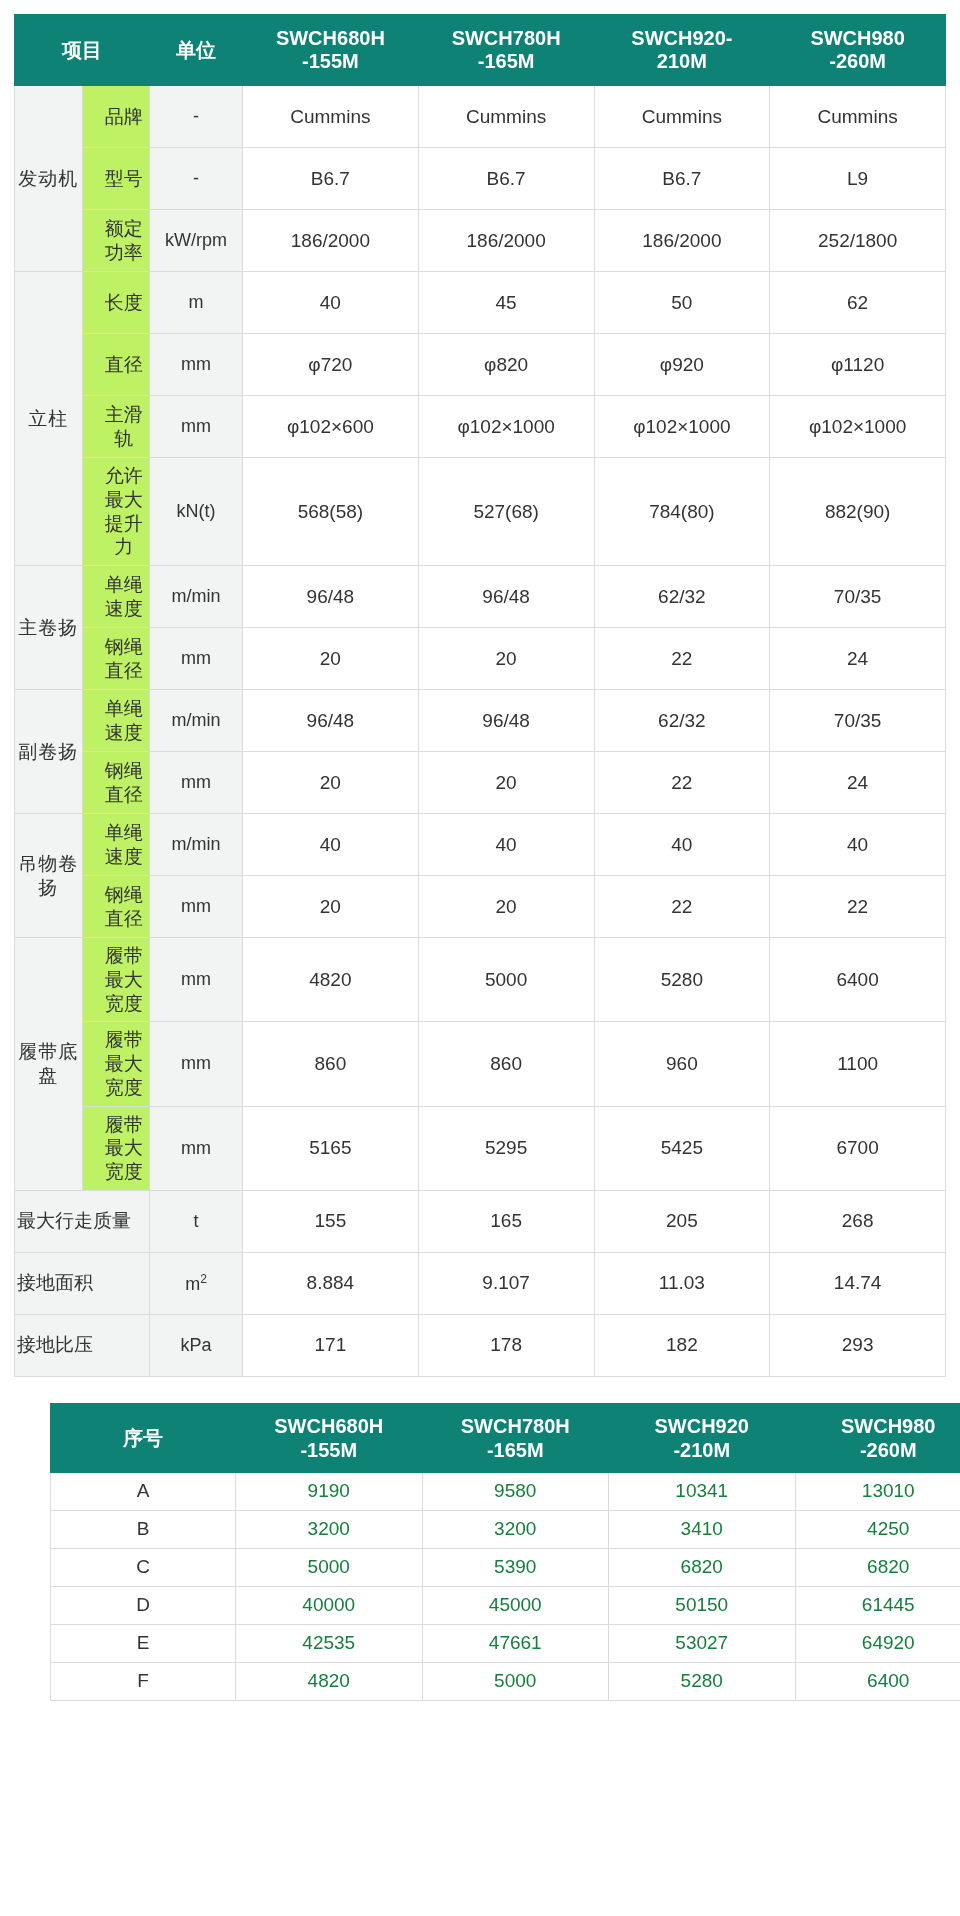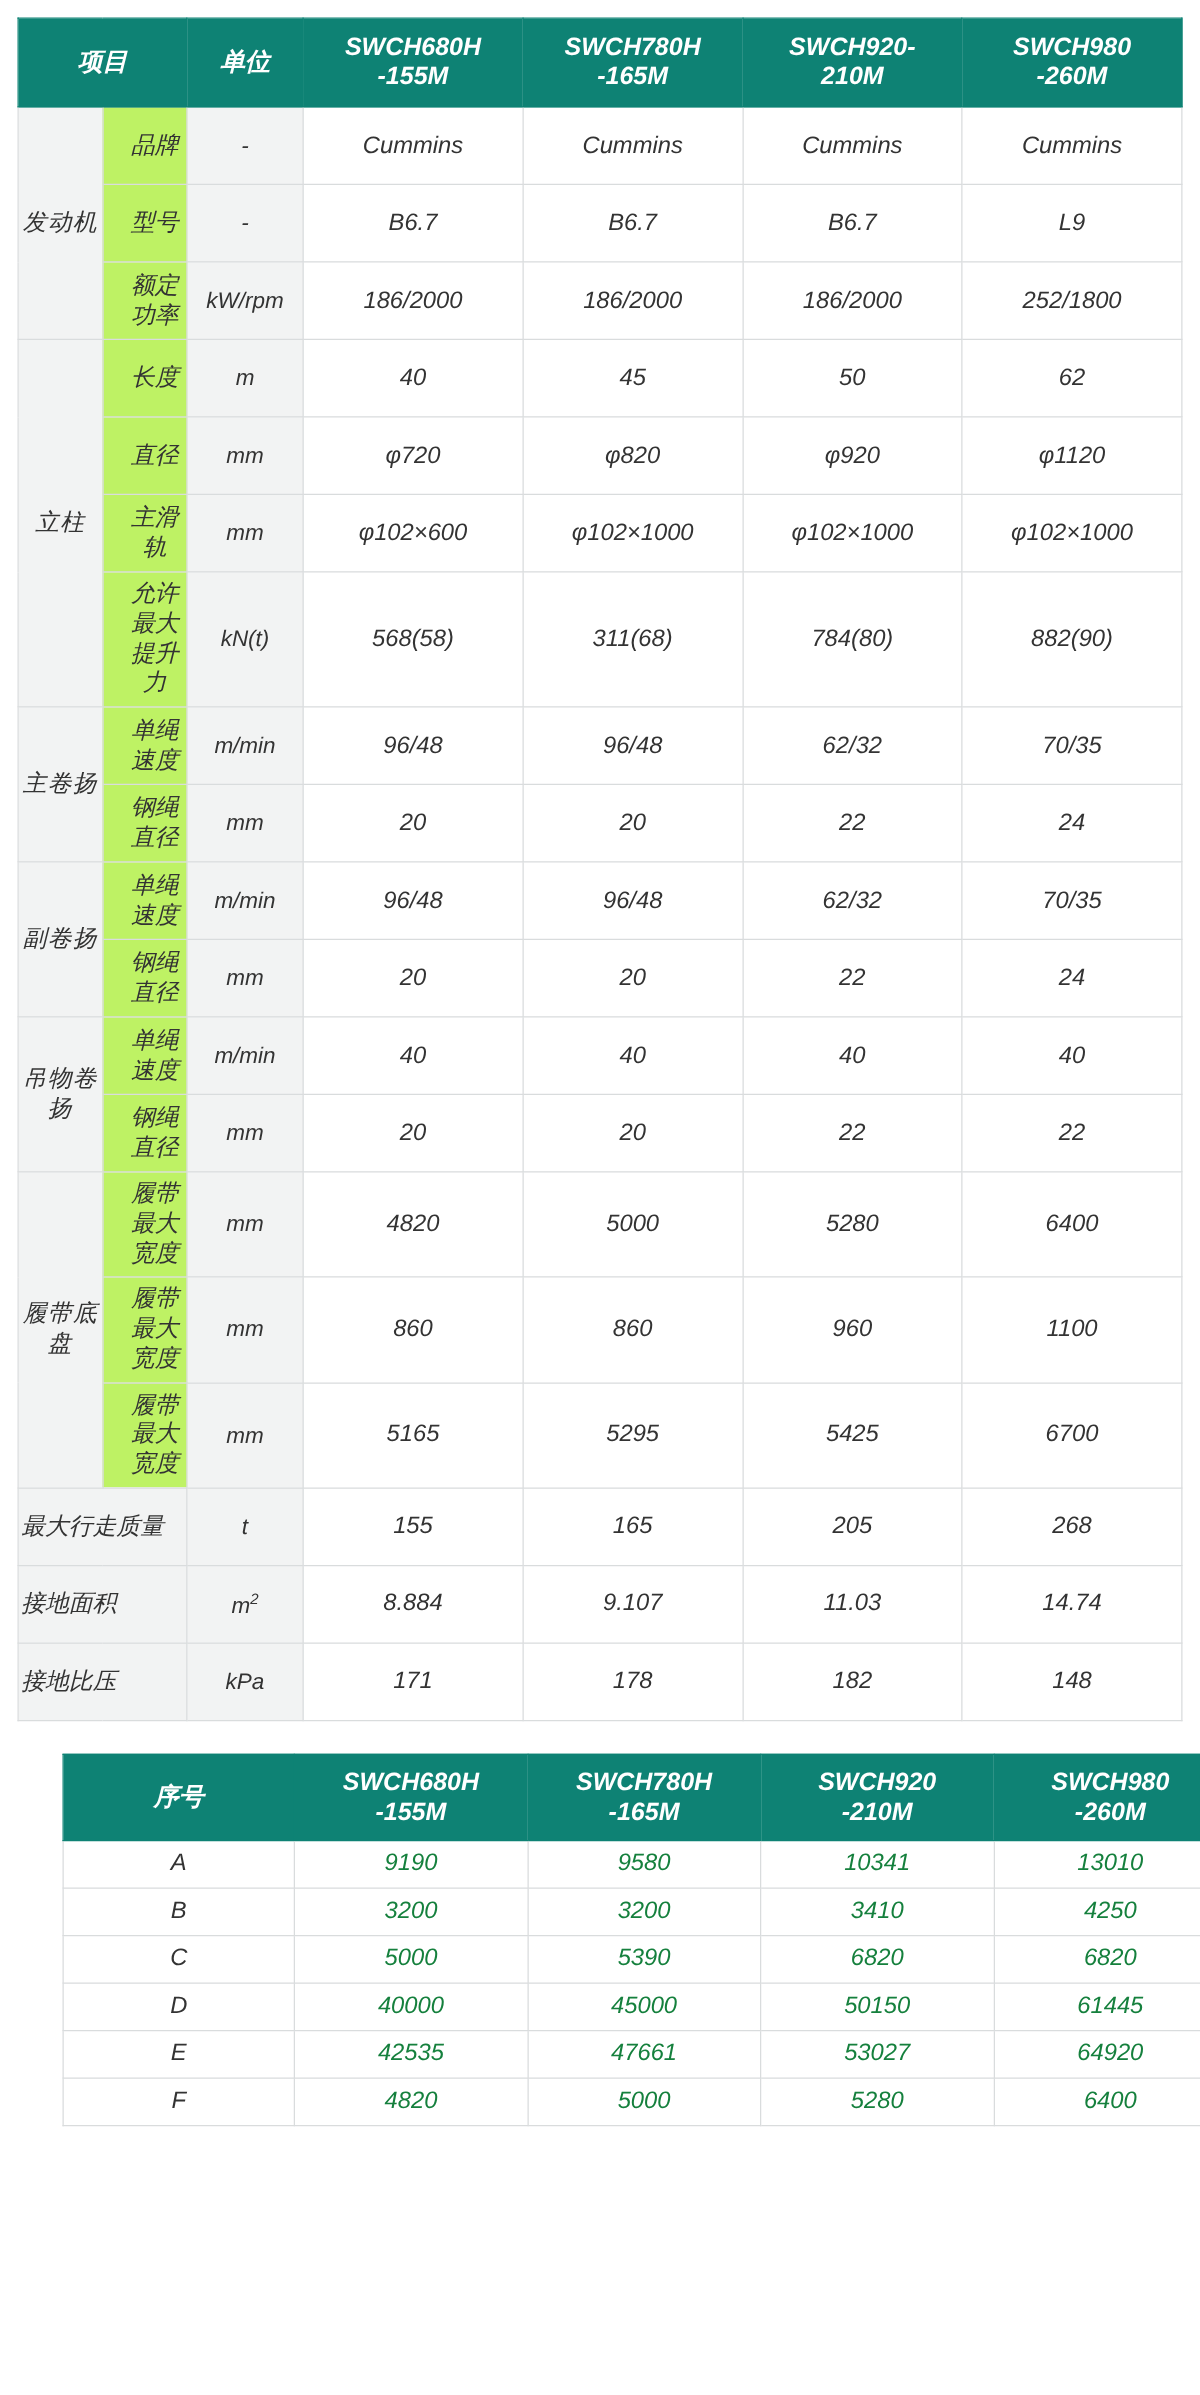--- a/index.html
+++ b/index.html
@@ -16,21 +16,20 @@
   .page {
     width: 960px;
     box-sizing: border-box;
     padding: 14px 14px 20px 14px;
   }
 
   table {
     border-collapse: collapse;
     width: 932px;
     table-layout: fixed;
-    font-style: italic;
   }
 
   
   .spec-table th, .spec-table td {
     border: 1px solid #d9dcdd;
     text-align: center;
     vertical-align: middle;
     font-size: 19px;
     color: #333333;
     padding: 6px 2px;
@@ -182,21 +181,21 @@
         <td class="unit">mm</td>
         <td class="val">φ102×600</td>
         <td class="val">φ102×1000</td>
         <td class="val">φ102×1000</td>
         <td class="val">φ102×1000</td>
       </tr>
       <tr>
         <td class="label">允许最大提升力</td>
         <td class="unit">kN(t)</td>
         <td class="val">568(58)</td>
-        <td class="val">311(68)</td>
+        <td class="val">527(68)</td>
         <td class="val">784(80)</td>
         <td class="val">882(90)</td>
       </tr>
 
       <tr>
         <td class="group" rowspan="2">主卷扬</td>
         <td class="label">单绳速度</td>
         <td class="unit">m/min</td>
         <td class="val">96/48</td>
         <td class="val">96/48</td>
@@ -289,21 +288,21 @@
         <td class="val">9.107</td>
         <td class="val">11.03</td>
         <td class="val">14.74</td>
       </tr>
       <tr>
         <td class="label-wide" colspan="2">接地比压</td>
         <td class="unit">kPa</td>
         <td class="val">171</td>
         <td class="val">178</td>
         <td class="val">182</td>
-        <td class="val">148</td>
+        <td class="val">293</td>
       </tr>
 
     </tbody>
   </table>
 
   <div class="dim-wrap">
     <table class="dim-table">
       <thead>
         <tr>
           <th class="col-no">

